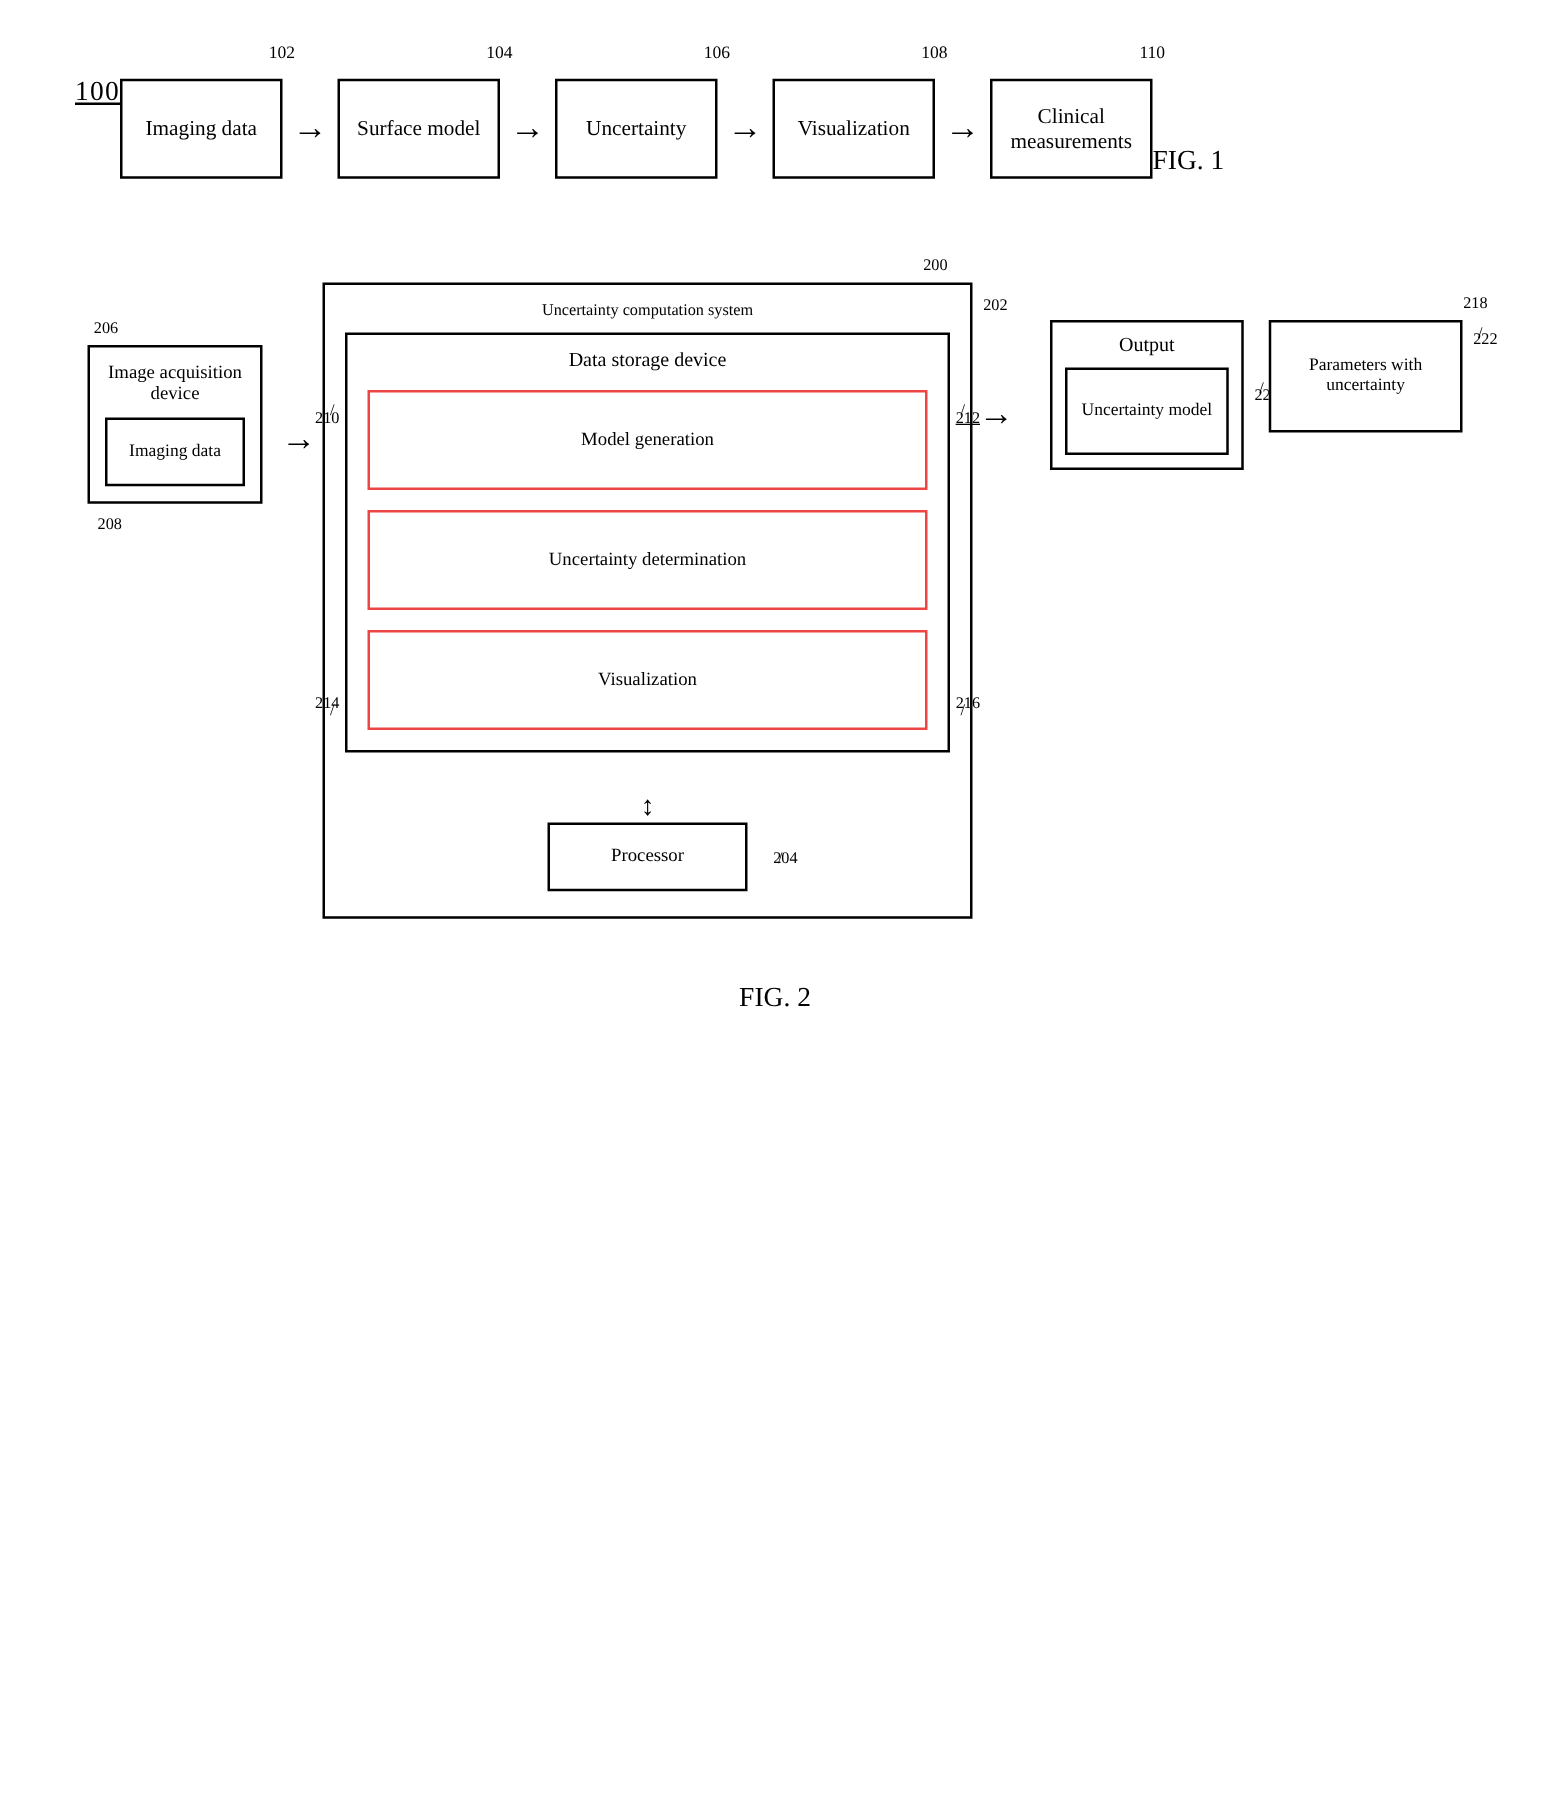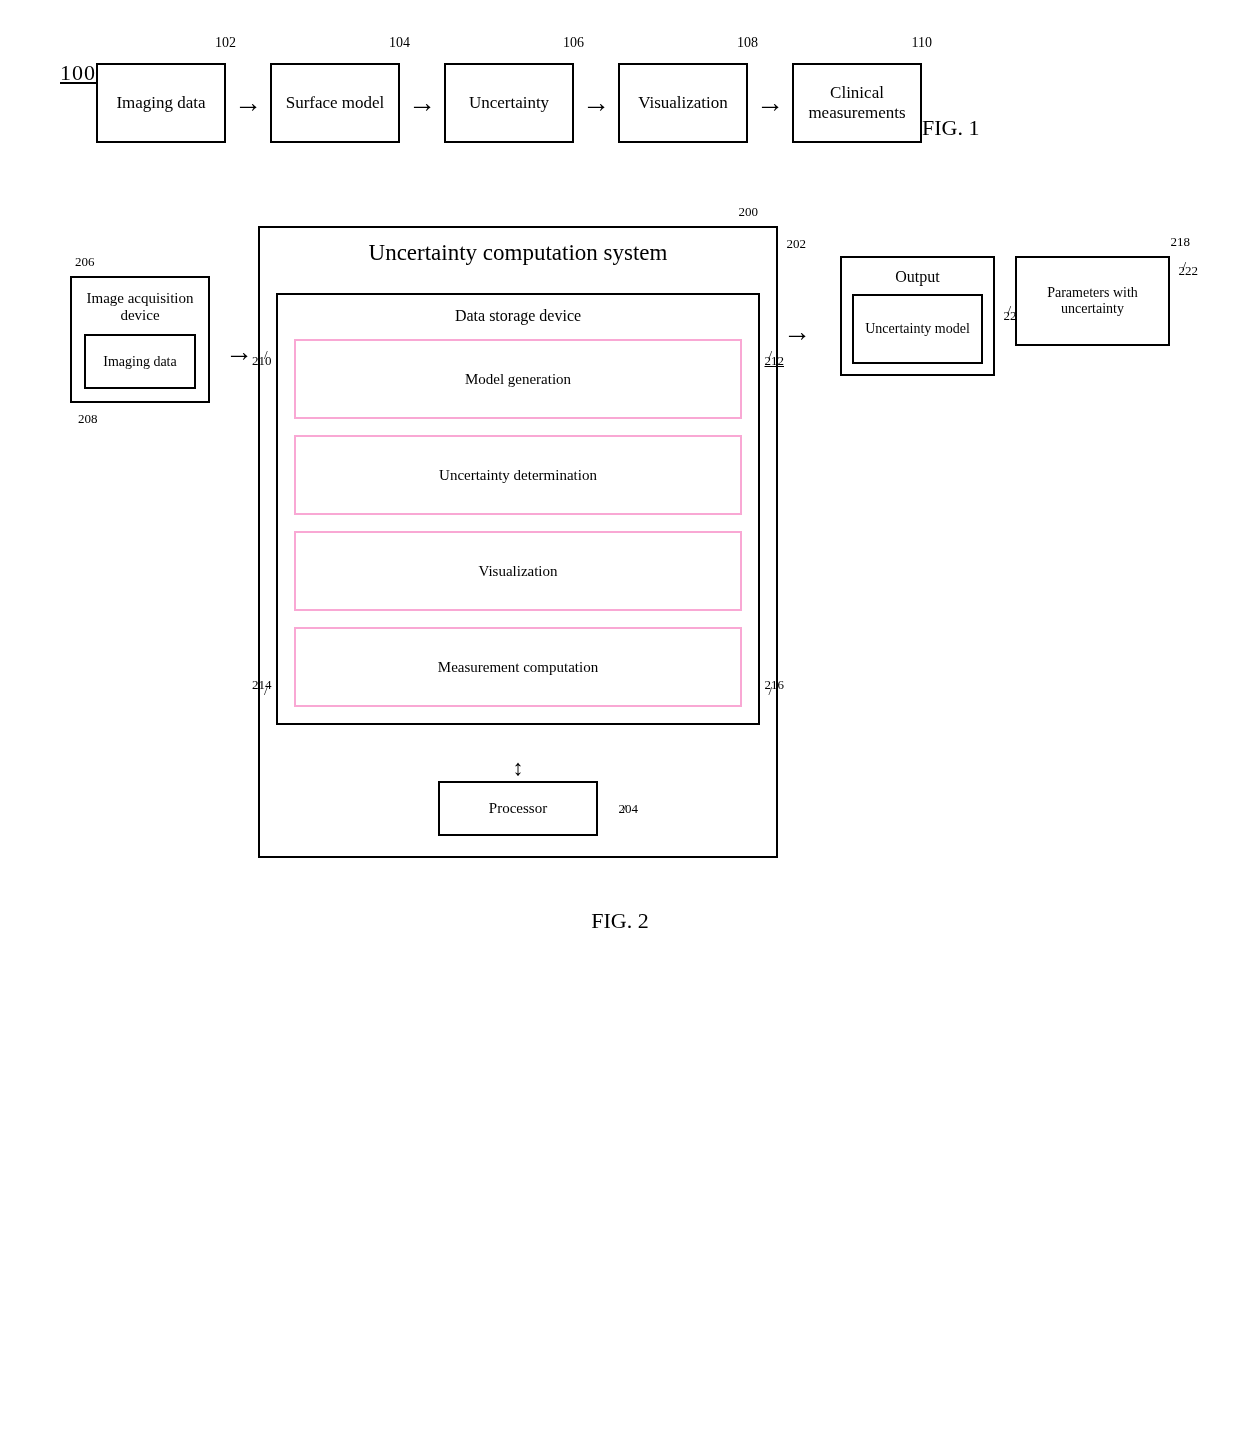--- a/index.html
+++ b/index.html
@@ -142,22 +142,22 @@
       border: 2px solid #000;
       width: 520px;
       min-height: 400px;
       padding: 12px 16px 20px;
       position: relative;
       background: #fff;
     }
 
     .main-system-title {
       text-align: center;
-      font-size: 23px;
-      margin-bottom: 27px;
+      font-size: 13px;
+      margin-bottom: 10px;
     }
 
     .data-storage-box {
       border: 2px solid #000;
       width: 100%;
       padding: 12px 16px 16px;
       position: relative;
       background: #fff;
     }
 
@@ -167,21 +167,21 @@
       margin-bottom: 14px;
     }
 
     .inner-grid {
       display: grid;
       grid-template-columns: 1fr;
       gap: 16px;
     }
 
     .inner-box {
-      border: 2px solid #f9a8d4;
+      border: 2px solid #ef4444;
       height: 80px;
       display: flex;
       align-items: center;
       justify-content: center;
       text-align: center;
       font-size: 15px;
       background: #fff;
       position: relative;
     }
 
@@ -362,23 +362,20 @@
               </div>
 
               <div class="inner-box">
                 <span>Uncertainty determination</span>
               </div>
 
               <div class="inner-box">
                 <span>Visualization</span>
               </div>
 
-              <div class="inner-box">
-                <span>Measurement computation</span>
-              </div>
 
             </div>
           </div>
 
           <div class="processor-row">
             <div style="font-size:22px; text-align:center;">↕</div>
             <div class="processor-box" style="position:relative;">
               <span>Processor</span>
               <span style="font-size:13px; position:absolute; right:-42px; top:50%; transform:translateY(-50%);">204</span>
               <span style="font-size:13px; position:absolute; right:-30px; top:50%; transform:translateY(-50%);">/</span>

